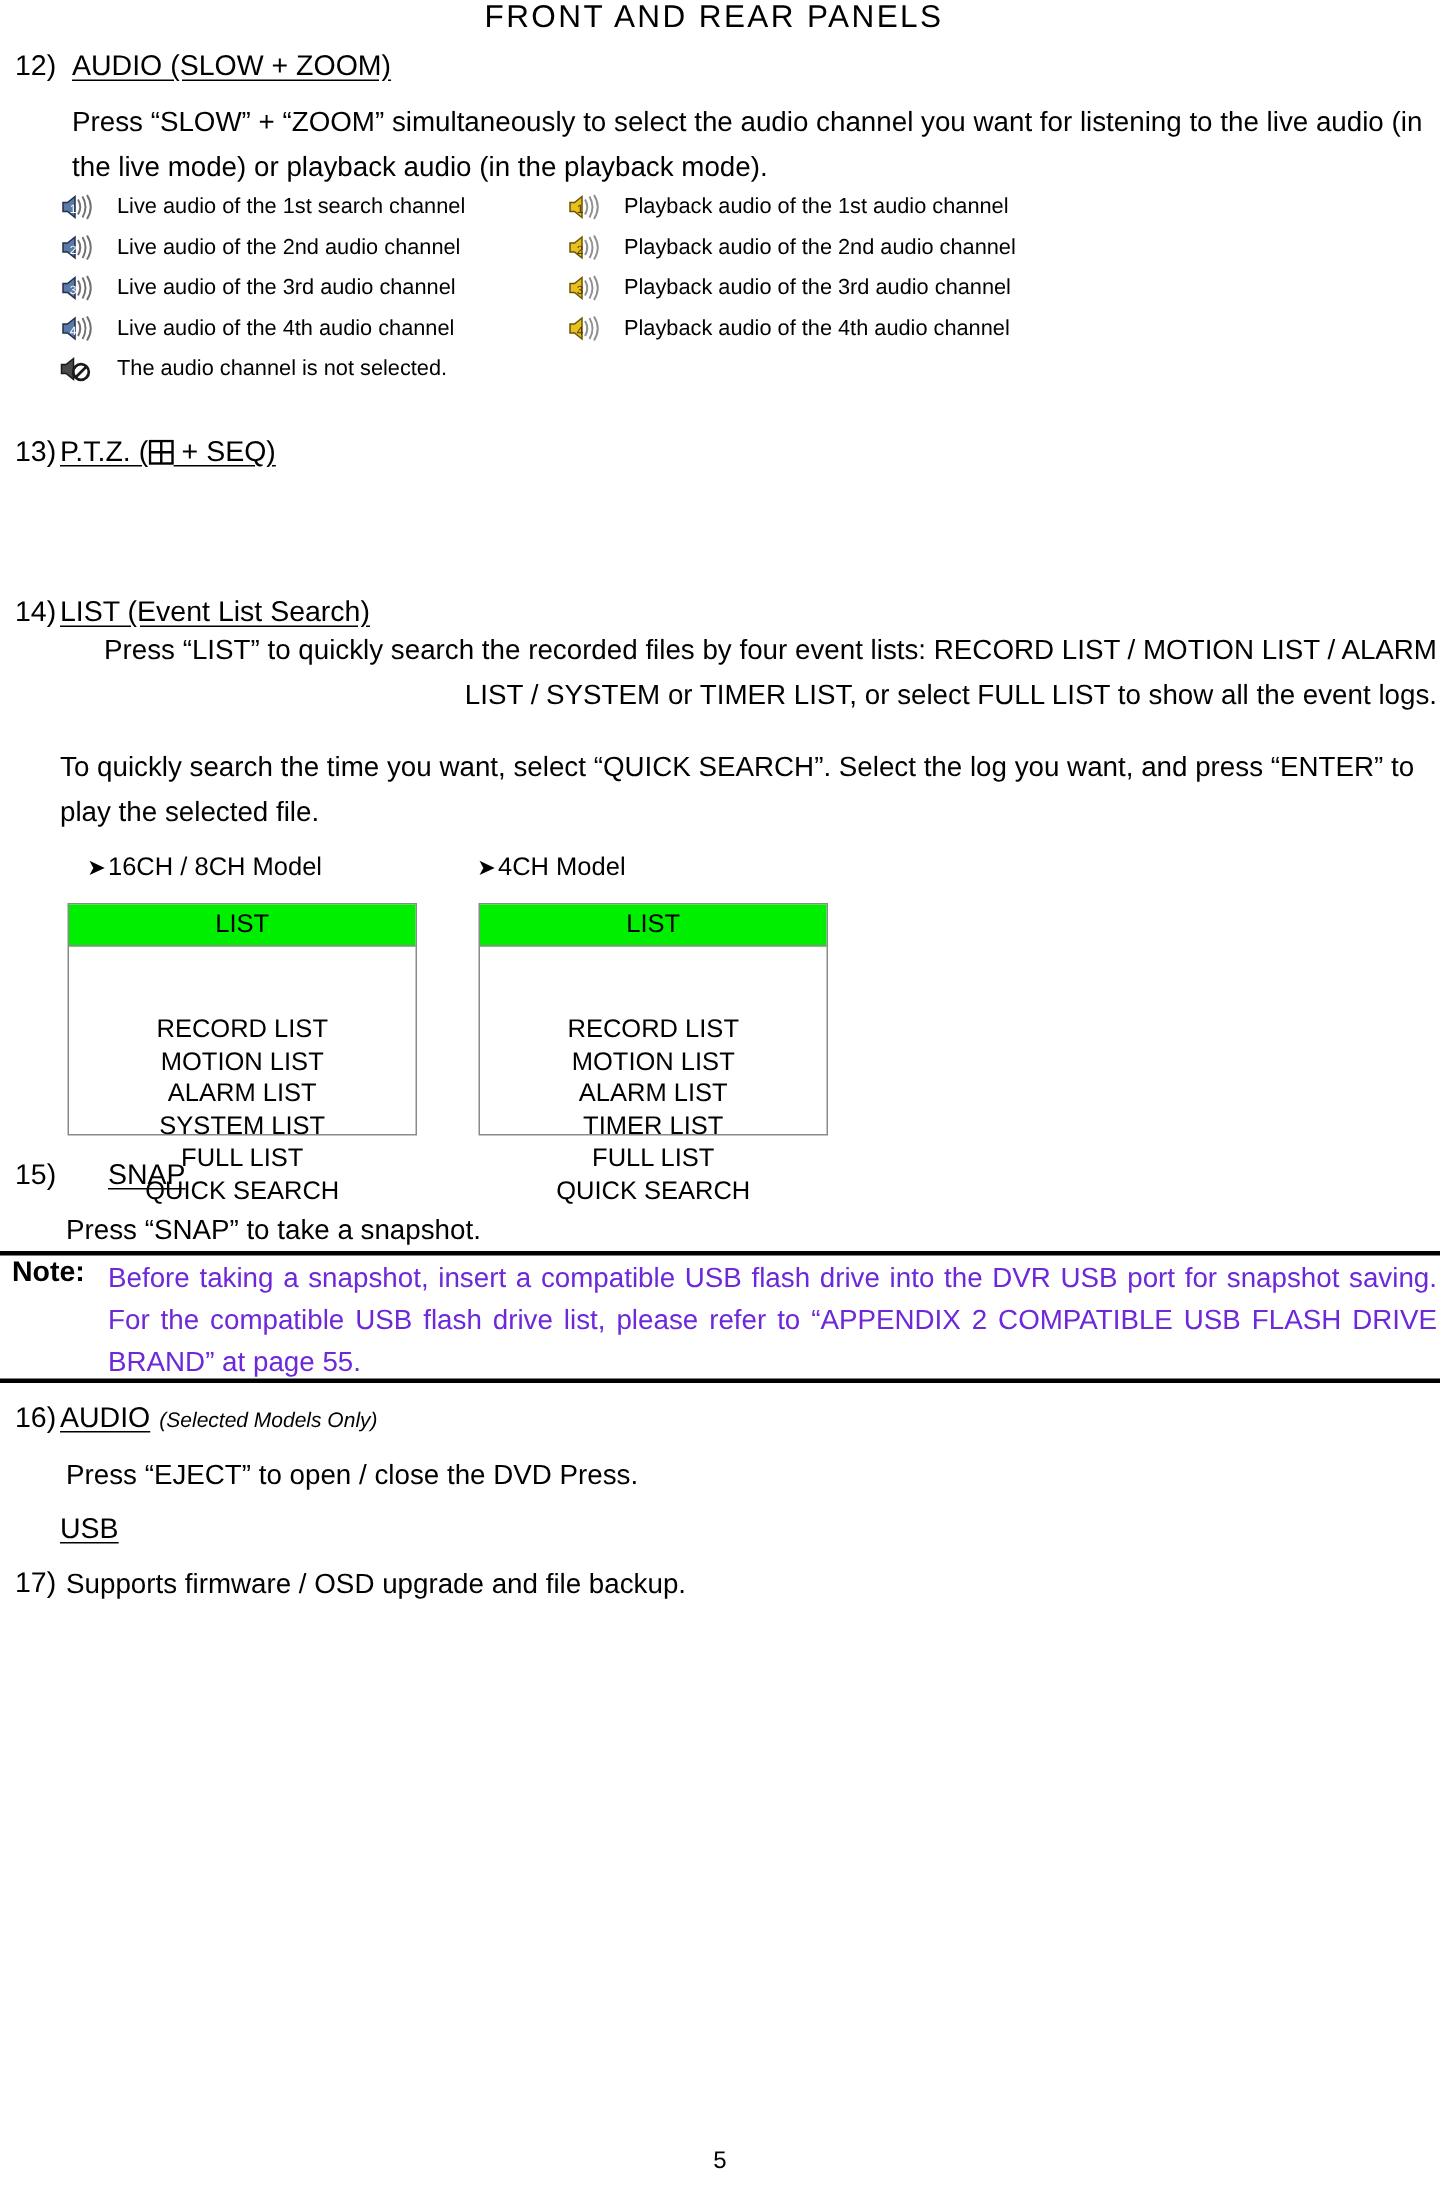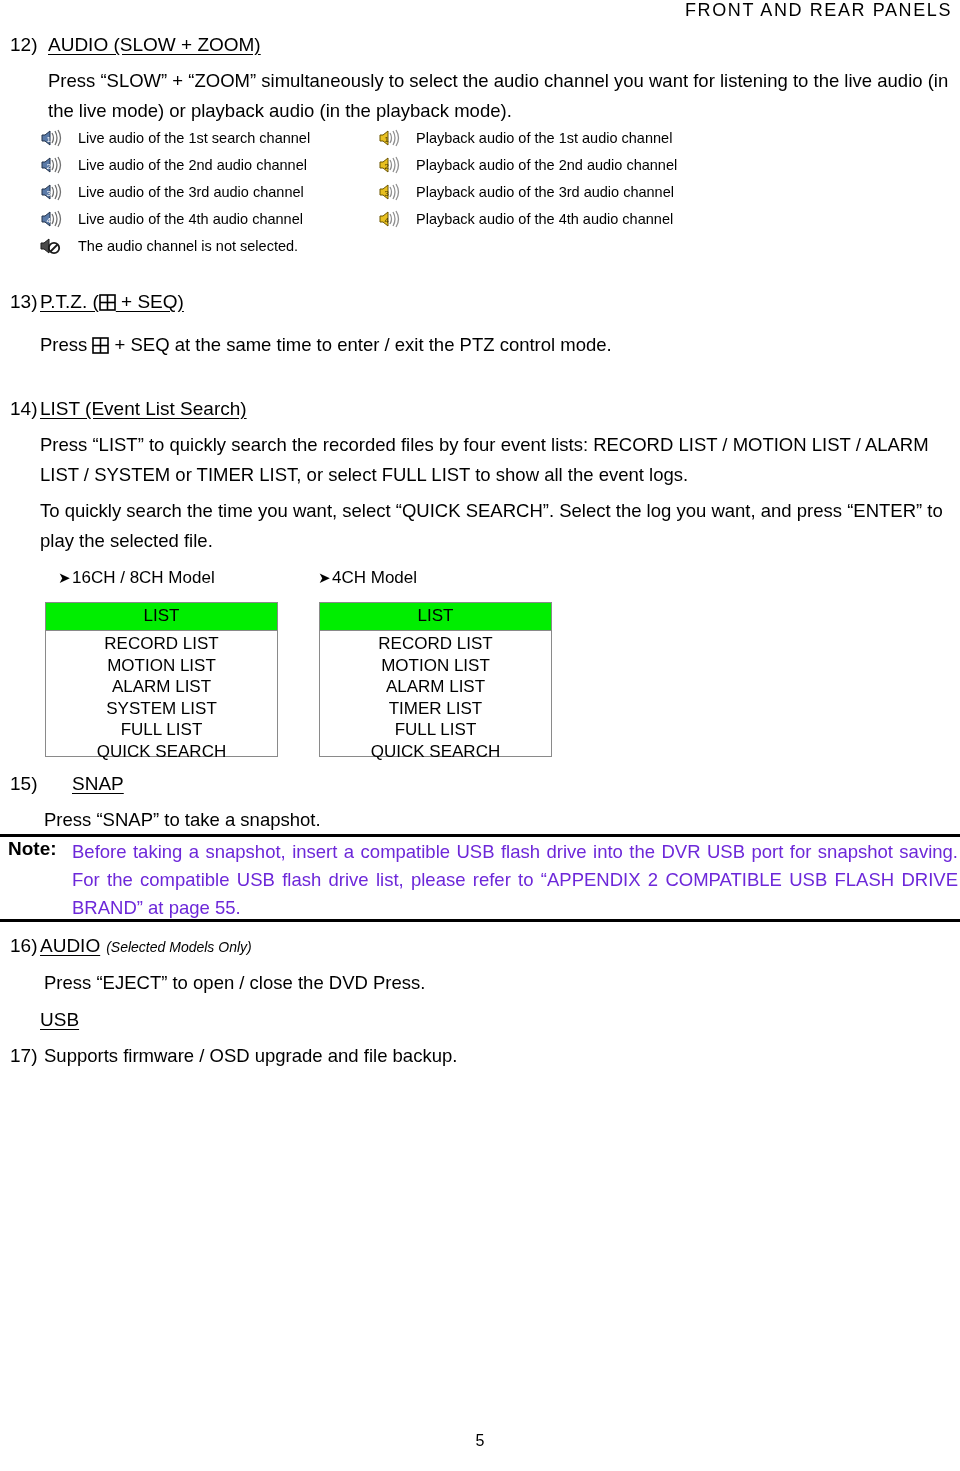--- a/index.html
+++ b/index.html
@@ -18,24 +18,24 @@
     background: #ffffff;
     overflow: hidden;
   }
 
   
   .running-header {
     position: absolute;
     top: 0px;
     left: 0;
     width: 960px;
-    text-align: right;
+    text-align: center;
     padding-right: 8px;
     box-sizing: border-box;
-    font-size: 18px;
+    font-size: 21px;
     letter-spacing: 1.6px;
     color: #000;
   }
 
   
   .sec-num {
     position: absolute;
     font-size: 19px;
     color: #000;
   }
@@ -125,21 +125,21 @@
     padding: 3px 0 4px 0;
     color: #000;
     border-bottom: 1px solid #8a8a8a;
   }
   .list-item {
     text-align: center;
     font-size: 17px;
     line-height: 21.5px;
     color: #000;
   }
-  .list-body { padding: 2px 0 4px 0; }
+  .list-body { padding: 2px 0 4px 0; margin-top: 42px; }
 
   
   .hr {
     position: absolute;
     left: 0;
     width: 960px;
     height: 3px;
     background: #000;
   }
   .note-label {
@@ -304,35 +304,26 @@
 
   <div class="sec-num" style="left:10px; top:291px;">13)</div>
   <div class="sec-title" style="left:40px; top:291px; white-space:nowrap;">
     <span>P.T.Z. (</span><span class="quad-glyph"><svg viewBox="0 0 17 17" width="17" height="17">
         <rect x="1" y="1" width="15" height="15" fill="none" stroke="#000" stroke-width="1.6"></rect>
         <line x1="8.5" y1="1" x2="8.5" y2="16" stroke="#000" stroke-width="1.6"></line>
         <line x1="1" y1="8.5" x2="16" y2="8.5" stroke="#000" stroke-width="1.6"></line>
       </svg></span><span> + SEQ)</span>
   </div>
 
-  <div class="body-text" style="left:40px; top:330px; width:900px; white-space:nowrap;">
-    <span>Press</span>
-    <span class="quad-glyph"><svg viewBox="0 0 17 17" width="17" height="17">
-        <rect x="1" y="1" width="15" height="15" fill="none" stroke="#000" stroke-width="1.6"></rect>
-        <line x1="8.5" y1="1" x2="8.5" y2="16" stroke="#000" stroke-width="1.6"></line>
-        <line x1="1" y1="8.5" x2="16" y2="8.5" stroke="#000" stroke-width="1.6"></line>
-      </svg></span>
-    <span>+ SEQ at the same time to enter / exit the PTZ control mode.</span>
-  </div>
 
 
   <div class="sec-num" style="left:10px; top:398px;">14)</div>
   <div class="sec-title" style="left:40px; top:398px;">LIST (Event List Search)</div>
 
-  <div class="body-text" style="left:40px; top:430px; width:918px;">Press “LIST” to quickly search the recorded files by four event lists: RECORD LIST / MOTION LIST / ALARM LIST / SYSTEM or TIMER LIST, or select FULL LIST to show all the event logs.</div>
+  <div class="body-text" style="left:40px; top:418px; width:918px;text-align:right;">Press “LIST” to quickly search the recorded files by four event lists: RECORD LIST / MOTION LIST / ALARM LIST / SYSTEM or TIMER LIST, or select FULL LIST to show all the event logs.</div>
 
   <div class="body-text" style="left:40px; top:496px; width:918px;">To quickly search the time you want, select “QUICK SEARCH”. Select the log you want, and press “ENTER” to play the selected file.</div>
 
   <div class="model-label" style="left:58px; top:568px;">
     <span class="arrow-bullet">➤</span><span>16CH / 8CH Model</span>
   </div>
 
   <div class="model-label" style="left:318px; top:568px;">
     <span class="arrow-bullet">➤</span><span>4CH Model</span>
   </div>

